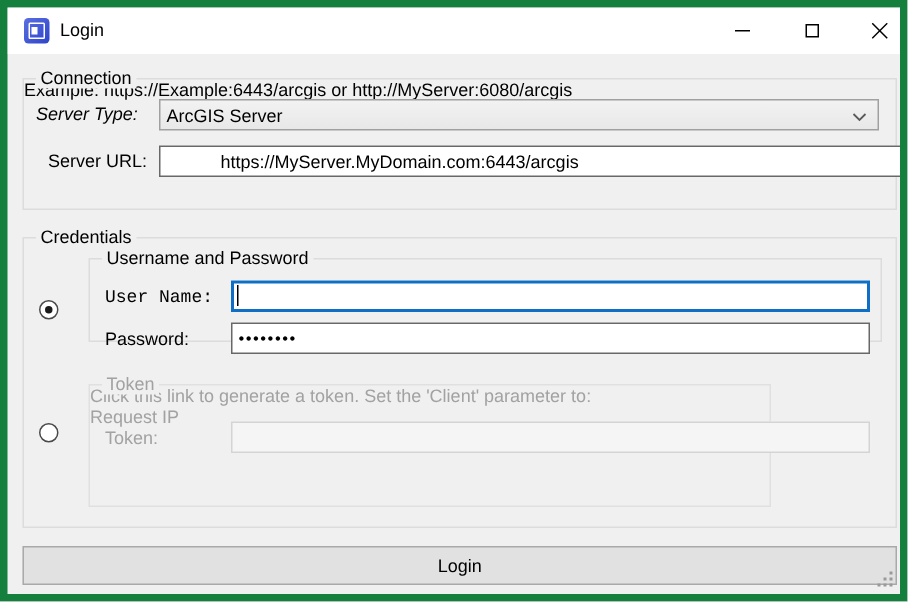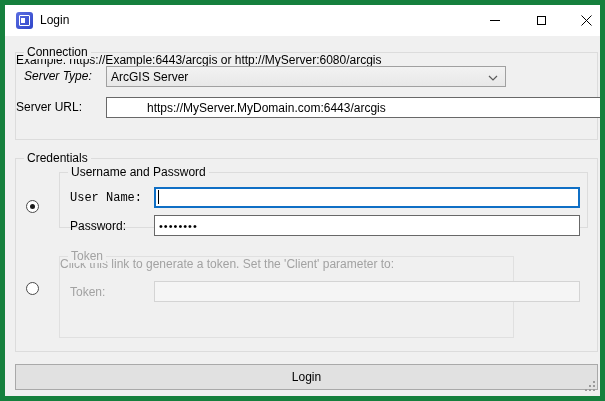--- a/index.html
+++ b/index.html
@@ -75,28 +75,28 @@
         <line x1="0.5" y1="0.5" x2="10.5" y2="10.5" stroke="#000" stroke-width="1"></line>
         <line x1="10.5" y1="0.5" x2="0.5" y2="10.5" stroke="#000" stroke-width="1"></line>
       </svg>
     </div>
   </div>
 
   <div class="groupbox" style="left:10px; top:47px; width:583px; height:88px;">
     <span class="legend">Connection</span>
 
     <label class="fieldlabel" style="left:8px; top:16px;font-style:italic;">Server Type:</label>
-    <div class="combo combo-select" style="left:90px; top:13px; width:400px;text-align:center;">
+    <div class="combo combo-select" style="left:90px; top:13px; width:480px;text-align:center;">
       <span>ArcGIS Server</span>
       <svg class="chev" width="10" height="6" viewBox="0 0 10 6">
         <polyline points="1,1 5,5 9,1" fill="none" stroke="#5a5a5a" stroke-width="1.2"></polyline>
       </svg>
     </div>
 
-    <label class="fieldlabel" style="left:0; top:47px;">Server URL:</label>
+    <label class="fieldlabel" style="left:16px; top:47px;">Server URL:</label>
     <div class="combo combo-edit" style="left:90px; top:44px; width:556px;padding-left:40px;">
       <span>https://MyServer.MyDomain.com:6443/arcgis</span>
       <svg class="chev" width="10" height="6" viewBox="0 0 10 6">
         <polyline points="1,1 5,5 9,1" fill="none" stroke="#5a5a5a" stroke-width="1.2"></polyline>
       </svg>
     </div>
 
     <div class="fieldlabel" style="left:90px; top:70px;">Example: https://Example:6443/arcgis or http://MyServer:6080/arcgis</div>
   </div>
 
@@ -124,20 +124,21 @@
 
     <div class="groupbox disabled-group" style="left:43px; top:97px; width:455px; height:82px;">
       <span class="legend gray">Token</span>
 
       <label class="fieldlabel gray" style="left:10px; top:28px;">Token:</label>
       <div class="input-wrap" style="left:94px; top:24px; width:426px; height:21px;">
         <input class="textinput disabled-input" type="text" disabled="" value="" style="">
       </div>
 
       <div class="fieldlabel gray" style="left:94px; top:53px;">Click this link to generate a token. Set the 'Client' parameter to:</div>
+      <div class="fieldlabel gray" style="left:94px; top:71px;">Request IP</div>
     </div>
   </div>
 
   <div class="login-btn">
     <span>Login</span>
   </div>
 
   <div class="grip">
     <i style="left:9px; top:1px;"></i>
     <i style="left:5px; top:5px;"></i>

